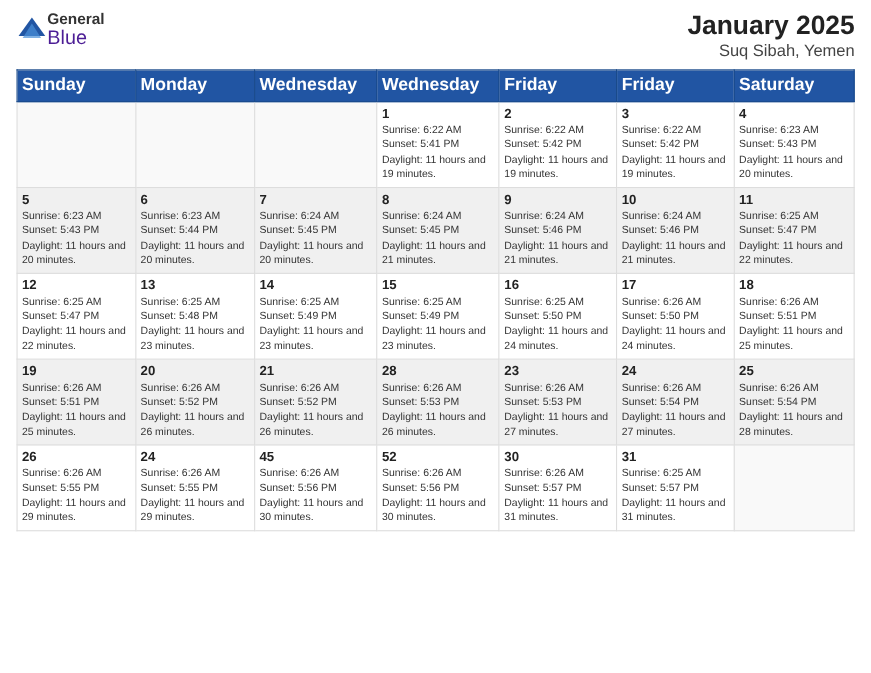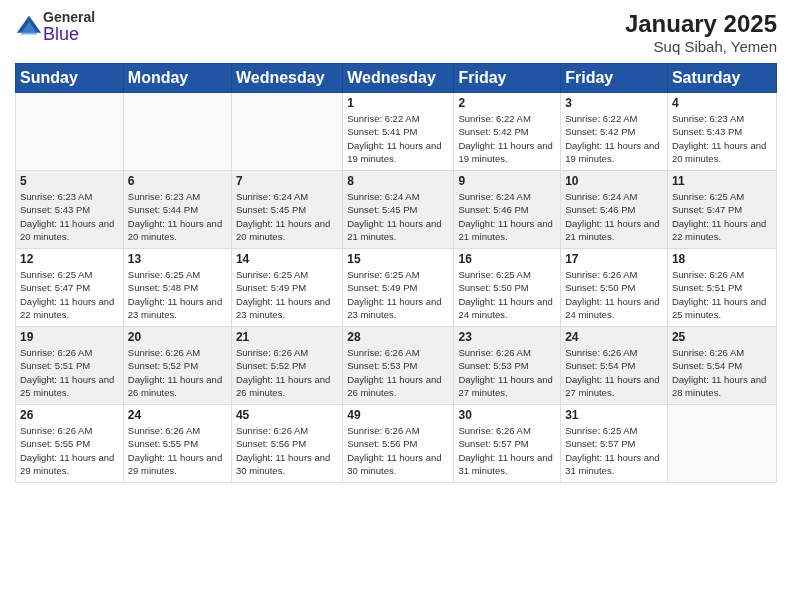--- a/index.html
+++ b/index.html
@@ -254,21 +254,21 @@
           </td>
           <td>
             <span class="day-num">24</span>
             <div class="day-detail">Sunrise: 6:26 AM<br>Sunset: 5:55 PM<br>Daylight: 11 hours and 29 minutes.</div>
           </td>
           <td>
             <span class="day-num">45</span>
             <div class="day-detail">Sunrise: 6:26 AM<br>Sunset: 5:56 PM<br>Daylight: 11 hours and 30 minutes.</div>
           </td>
           <td>
-            <span class="day-num">49</span>
+            <span class="day-num">52</span>
             <div class="day-detail">Sunrise: 6:26 AM<br>Sunset: 5:56 PM<br>Daylight: 11 hours and 30 minutes.</div>
           </td>
           <td>
             <span class="day-num">30</span>
             <div class="day-detail">Sunrise: 6:26 AM<br>Sunset: 5:57 PM<br>Daylight: 11 hours and 31 minutes.</div>
           </td>
           <td>
             <span class="day-num">31</span>
             <div class="day-detail">Sunrise: 6:25 AM<br>Sunset: 5:57 PM<br>Daylight: 11 hours and 31 minutes.</div>
           </td>

